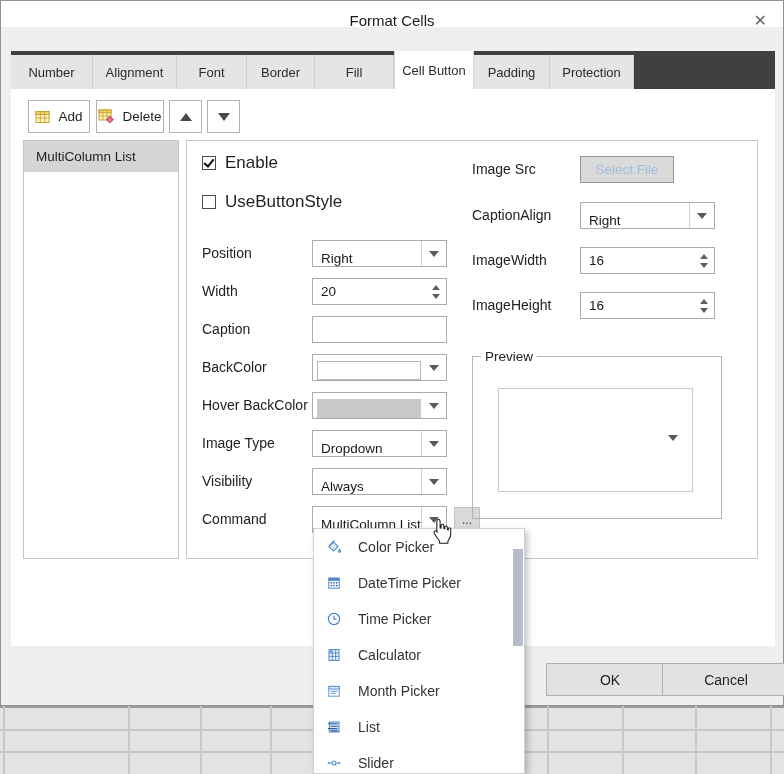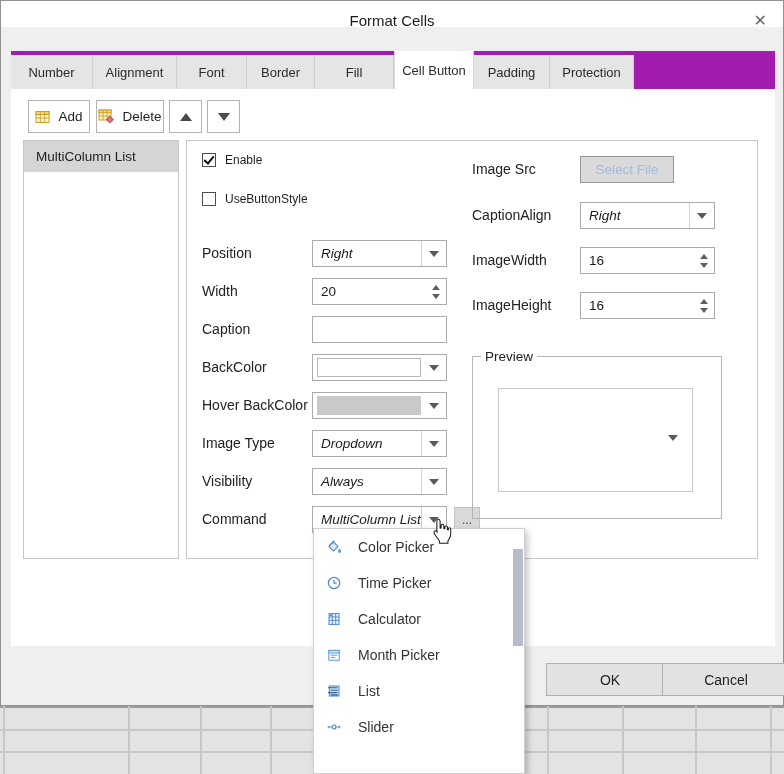--- a/index.html
+++ b/index.html
@@ -12,45 +12,45 @@
   .sheet .hline { position:absolute; left:0; width:784px; height:2px; background:#c7c7c7; }
   .sheet .topline { position:absolute; left:0; top:0; width:784px; height:2px; background:#9b9b9b; }
 
   
   .dialog { position:absolute; left:0; top:0; width:784px; height:706px; background:#efefef; border:1px solid #919191; z-index:1; }
   .titlebar { position:absolute; left:0; top:0; width:100%; height:26px; background:#ffffff; }
   .title { position:absolute; left:0; right:0; top:11px; text-align:center; font-size:15px; color:#1a1a1a; }
   .close-x { position:absolute; right:16px; top:10px; font-size:16px; color:#666; cursor:default; line-height:20px; }
 
   
-  .tabstrip { position:absolute; left:10px; top:50px; width:764px; height:38px; background:#a21caf; display:flex; align-items:flex-end; }
+  .tabstrip { position:absolute; left:10px; top:50px; width:764px; height:38px; background:#404040; display:flex; align-items:flex-end; }
   .tab { height:34px; background:#e5e5e5; border-right:1px solid #cfcfcf; display:flex; align-items:center; justify-content:center; font-size:13px; color:#2b2b2b; }
   .tab.active { height:38px; background:#ffffff; border-right:1px solid #d8d8d8; border-left:1px solid #d8d8d8; }
 
   .tabpage { position:absolute; left:10px; top:88px; width:764px; height:557px; background:#ffffff; }
 
   
   .tbtn { position:absolute; height:33px; background:#fff; border:1px solid #b3b3b3; display:flex; align-items:center; justify-content:center; gap:8px; font-size:13.5px; }
   .tri { width:0; height:0; }
   .tri.big-up   { border-left:6px solid transparent; border-right:6px solid transparent; border-bottom:8px solid #4a4a4a; }
   .tri.big-down { border-left:6px solid transparent; border-right:6px solid transparent; border-top:8px solid #4a4a4a; }
 
   
   .listbox { position:absolute; left:22px; top:139px; width:156px; height:419px; background:#fff; border:1px solid #c6c6c6; }
   .list-item { height:31px; line-height:31px; padding-left:12px; font-size:13.5px; }
   .list-item.selected { background:#d5d5d5; }
   .formpanel { position:absolute; left:185px; top:139px; width:572px; height:419px; background:#fff; border:1px solid #c6c6c6; }
 
   .flabel { position:absolute; font-size:14px; color:#222; line-height:27px; white-space:nowrap; }
 
-  .checkrow { position:absolute; display:flex; align-items:center; gap:9px; font-size:12px; }
+  .checkrow { position:absolute; display:flex; align-items:center; gap:9px; font-size:17px; }
   .cb { width:14px; height:14px; border:1px solid #4d4d4d; background:#fff; position:relative; flex:none; }
   .cb.checked::after { content:""; position:absolute; left:3px; top:0px; width:4px; height:8px; border:solid #111; border-width:0 2px 2px 0; transform:rotate(40deg); }
 
-  .combo { position:absolute; height:27px; background:#fff; border:1px solid #ababab; display:flex; align-items:center;font-style:italic; }
+  .combo { position:absolute; height:27px; background:#fff; border:1px solid #ababab; display:flex; align-items:flex-end; }
   .combo .val { flex:1; padding-left:8px; font-size:13.5px; color:#1a1a1a; white-space:nowrap; overflow:hidden; }
   .combo .arrowbox { width:25px; height:100%; display:flex; align-items:center; justify-content:center; border-left:1px solid #d2d2d2; }
   .tri.dd { border-left:5px solid transparent; border-right:5px solid transparent; border-top:6px solid #5a5a5a; }
 
   .spinner { position:absolute; height:27px; background:#fff; border:1px solid #ababab; display:flex; align-items:center; }
   .spinner input { flex:1; border:0; outline:0; padding-left:8px; font-size:13.5px; font-family:inherit; color:#1a1a1a; width:50px; background:transparent; }
   .spinbtns { width:20px; height:100%; display:flex; flex-direction:column; align-items:center; justify-content:center; gap:4px; }
   .tri.sp-up   { border-left:4px solid transparent; border-right:4px solid transparent; border-bottom:5px solid #5f5f5f; }
   .tri.sp-down { border-left:4px solid transparent; border-right:4px solid transparent; border-top:5px solid #5f5f5f; }
 
@@ -267,20 +267,35 @@
 
   <div class="dd-item">
     <svg width="16" height="16" viewBox="0 0 16 16">
       <path d="M8.3 1.5 3 6.8" stroke="#4a86c8" stroke-width="1.1" fill="none"></path>
       <rect x="4.3" y="4.3" width="6.4" height="6.4" transform="rotate(45 7.5 7.5)" fill="#d9e8f7" stroke="#4a86c8"></rect>
       <path d="M13.6 9.2c1 1.4 1.5 2.3 1.5 3.1 0 .9-.7 1.6-1.5 1.6s-1.5-.7-1.5-1.6c0-.8.5-1.7 1.5-3.1z" fill="#5b9bd5"></path>
     </svg>
     <span>Color Picker</span>
   </div>
 
+  <div class="dd-item">
+    <svg width="16" height="16" viewBox="0 0 16 16">
+      <rect x="2.8" y="3" width="10.4" height="10.2" fill="#fff" stroke="#4a86c8"></rect>
+      <rect x="2.8" y="3" width="10.4" height="2.8" fill="#4a86c8"></rect>
+      <g fill="#2e5f9e">
+        <rect x="4.6" y="7" width="1.5" height="1.5"></rect>
+          <rect x="7.3" y="7" width="1.5" height="1.5"></rect>
+          <rect x="10" y="7" width="1.5" height="1.5"></rect>
+        <rect x="4.6" y="9.8" width="1.5" height="1.5"></rect>
+          <rect x="7.3" y="9.8" width="1.5" height="1.5"></rect>
+          <rect x="10" y="9.8" width="1.5" height="1.5"></rect>
+      </g>
+    </svg>
+    <span>DateTime Picker</span>
+  </div>
 
   <div class="dd-item">
     <svg width="16" height="16" viewBox="0 0 16 16">
       <circle cx="8" cy="8" r="5.6" fill="#fff" stroke="#4a86c8" stroke-width="1.2"></circle>
       <path d="M8 4.8v3.4h2.7" stroke="#4a86c8" stroke-width="1.2" fill="none"></path>
     </svg>
     <span>Time Picker</span>
   </div>
 
   <div class="dd-item">

